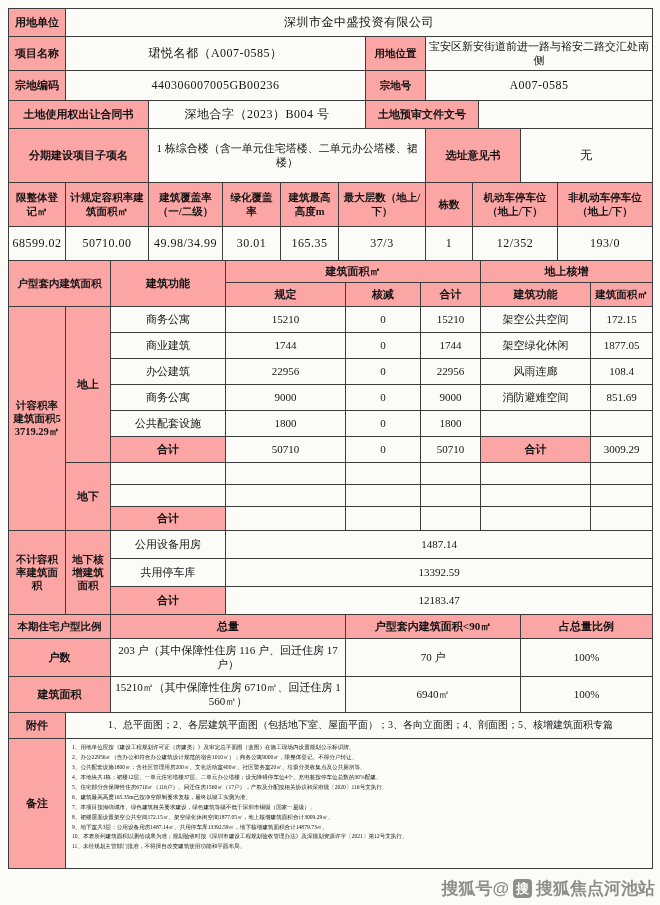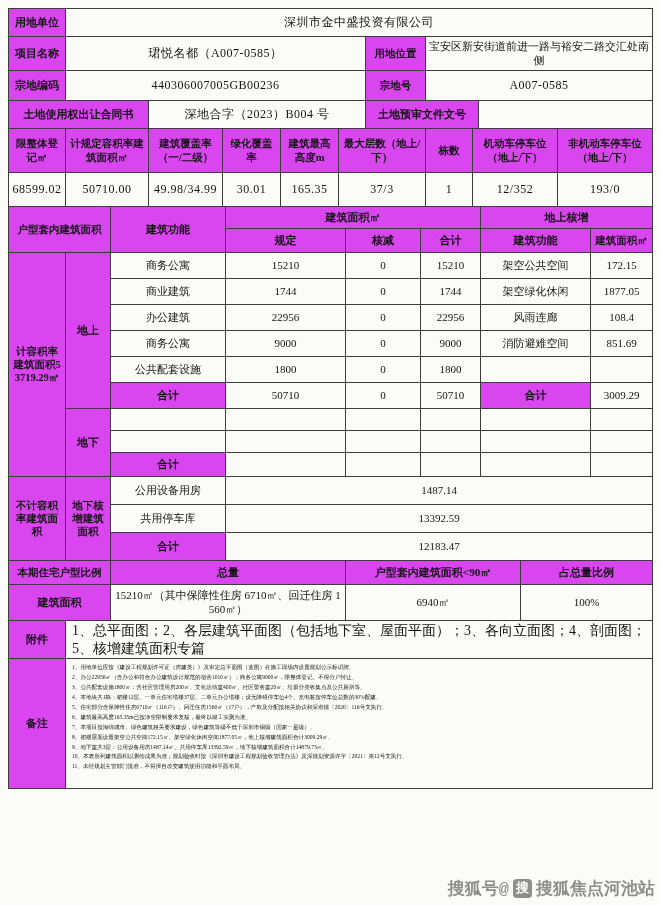--- a/index.html
+++ b/index.html
@@ -9,30 +9,30 @@
     background:#fbfbf8; color:#141414;
     font-family:"Liberation Serif","DejaVu Serif",serif;
   }
   .sheet { position:absolute; left:8px; top:8px; width:644px; }
   table { border-collapse:collapse; table-layout:fixed; width:644px; margin-top:-1px; }
   .sheet table:first-child { margin-top:0; }
   td {
     border:1px solid #3c3c3c; font-size:11px; text-align:center;
     vertical-align:middle; padding:1px 3px; word-break:break-all; line-height:1.25;
   }
-  .lbl { background:#d946ef; font-weight:bold; }
+  .lbl { background:#fca5a5; font-weight:bold; }
   .big { font-size:12px; letter-spacing:0.5px; }
   .small-lbl { font-size:10.5px; }
-  .attach { font-size:14px; text-align:left; padding-left:6px;margin-left:44px; }
+  .attach { font-size:10px; text-align:center; padding-left:6px;margin-left:44px; }
   .remarks-block { font-size:5.6px; line-height:1.6; text-align:left; padding:4px 6px; vertical-align:top; }
   .remarks-block div { margin-bottom:1px; }
   .wm {
     position:absolute; right:5px; bottom:5px; display:flex; align-items:center; gap:4px;
     color:#8e8e8e; font-weight:bold; font-size:17px;
-    font-family:Liberation Mono, monospace;
+    font-family:Liberation Sans, sans-serif;
   }
   .wm-icon {
     width:19px; height:19px; background:#8e8e8e; border-radius:4px; color:#fbfbf8;
     font-size:13px; line-height:19px; text-align:center; font-weight:bold;
   }
 </style>
 </head>
 <body>
 
 <div class="sheet">
@@ -75,20 +75,36 @@
         <tr style="height:28px">
       <td class="lbl">土地使用权出让合同书</td>
       <td class="big">深地合字（2023）B004 号</td>
       <td class="lbl">土地预审文件文号</td>
       <td></td>
     </tr>
   </tbody>
     </table>
 
 
+  <table>
+    <colgroup>
+        <col style="width:140px">
+        <col style="width:277px">
+        <col style="width:95px">
+        <col style="width:132px">
+      </colgroup>
+    <tbody>
+        <tr style="height:54px">
+      <td class="lbl">分期建设项目子项名</td>
+      <td>1 栋综合楼（含一单元住宅塔楼、二单元办公塔楼、裙楼）</td>
+      <td class="lbl">选址意见书</td>
+      <td class="big">无</td>
+    </tr>
+  </tbody>
+    </table>
 
   <table>
     <colgroup>
       <col style="width:57px">
         <col style="width:83px">
         <col style="width:74px">
         <col style="width:58px">
       <col style="width:58px">
         <col style="width:87px">
         <col style="width:47px">
@@ -255,20 +271,26 @@
         <col style="width:235px">
         <col style="width:175px">
         <col style="width:132px">
       </colgroup>
     <tbody>
         <tr style="height:24px">
       <td class="lbl small-lbl">本期住宅户型比例</td>
       <td class="lbl">总量</td>
       <td class="lbl">户型套内建筑面积&lt;90㎡</td>
       <td class="lbl">占总量比例</td>
+    </tr>
+    <tr style="height:38px">
+      <td class="lbl">户数</td>
+      <td>203 户（其中保障性住房 116 户、回迁住房 17 户）</td>
+      <td>70 户</td>
+      <td>100%</td>
     </tr>
     <tr style="height:36px">
       <td class="lbl">建筑面积</td>
       <td>15210㎡（其中保障性住房 6710㎡、回迁住房 1560㎡）</td>
       <td>6940㎡</td>
       <td>100%</td>
     </tr>
   </tbody>
     </table>
 

